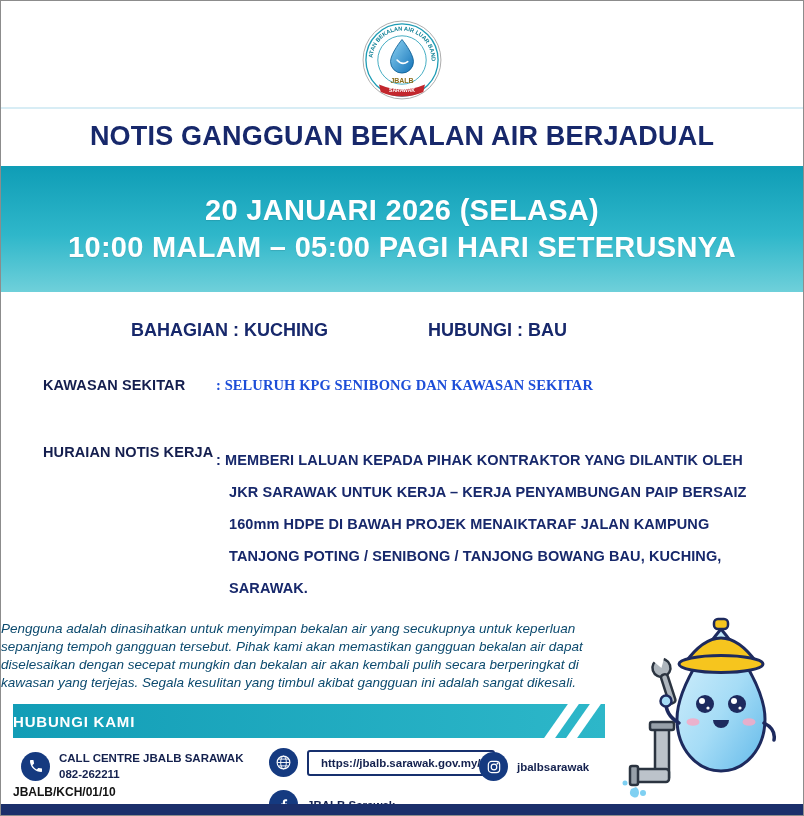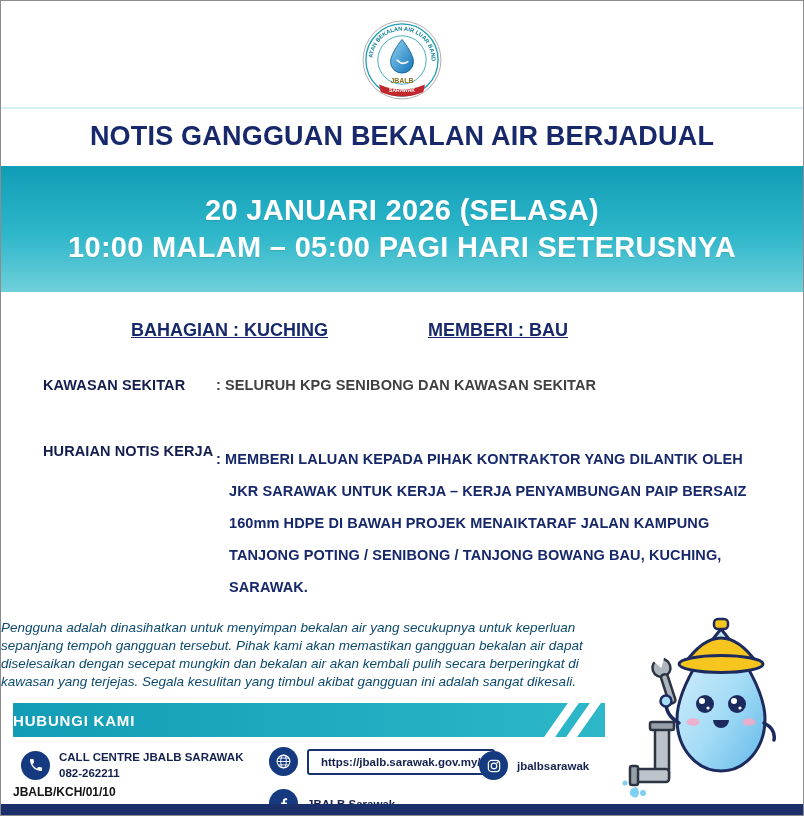--- a/index.html
+++ b/index.html
@@ -9,28 +9,28 @@
   .logo-svg { display:block; margin:18px auto 0; width:82px; height:82px; }
   .top-rule { height:2px; background:#d8edf5; margin-top:6px; }
 
   .title { margin-top:12px; text-align:center; color:#17286b; font-weight:bold; font-size:27px; letter-spacing:0.2px; }
 
   .banner { margin-top:14px; height:126px;
             background:linear-gradient(180deg,#0f9db6 0%,#2fb7ca 55%,#6fd0da 100%);
             display:flex; flex-direction:column; align-items:center; justify-content:center; gap:4px; }
   .banner-line { color:#fff; font-weight:bold; font-size:29px; letter-spacing:0.3px; text-shadow:0 1px 1px rgba(0,0,0,0.10); }
 
-  .region-row { margin-top:28px; padding-left:130px; display:flex; color:#17286b; font-weight:bold; font-size:18px;text-decoration:underline; }
+  .region-row { margin-top:28px; padding-left:130px; display:flex; color:#17286b; font-weight:bold; font-size:18px; }
   .region-daerah { margin-left:100px; }
 
   .field { display:grid; grid-template-columns:173px 1fr; padding-left:42px; padding-right:14px;
            font-weight:bold; font-size:14.5px; letter-spacing:0.1px; }
   .field-label { color:#141e4e; }
   .field-kawasan { margin-top:36px; }
-  .field-kawasan .field-value { color:#404040; }
+  .field-kawasan .field-value { color:#1d4ed8;font-family:Liberation Serif, serif; }
   .field-huraian { margin-top:50px; }
   .huraian-line { display:block; line-height:32px; color:#17286b; }
   .huraian-line.indent { padding-left:13px; }
 
   .disclaimer { margin-top:16px; margin-left:0; width:592px; font-style:italic;
                 font-size:13.5px; line-height:1.34; color:#0c4a6e; }
 
   .contact-bar { position:relative; margin-top:12px; margin-left:12px; width:592px; height:34px;
                  background:linear-gradient(90deg,#129db6,#2db7c9);
                  display:flex; align-items:center; overflow:hidden; }
@@ -84,21 +84,21 @@
 
   <h1 class="title">NOTIS GANGGUAN BEKALAN AIR BERJADUAL</h1>
 
   <div class="banner">
     <div class="banner-line">20 JANUARI 2026 (SELASA)</div>
     <div class="banner-line">10:00 MALAM – 05:00 PAGI HARI SETERUSNYA</div>
   </div>
 
   <div class="region-row">
     <span>BAHAGIAN : KUCHING</span>
-    <span class="region-daerah">MEMBERI : BAU</span>
+    <span class="region-daerah">HUBUNGI : BAU</span>
   </div>
 
   <div class="field field-kawasan">
     <span class="field-label">KAWASAN SEKITAR</span>
     <span class="field-value">: SELURUH KPG SENIBONG DAN KAWASAN SEKITAR</span>
   </div>
 
   <div class="field field-huraian">
     <span class="field-label">HURAIAN NOTIS KERJA</span>
     <div>

